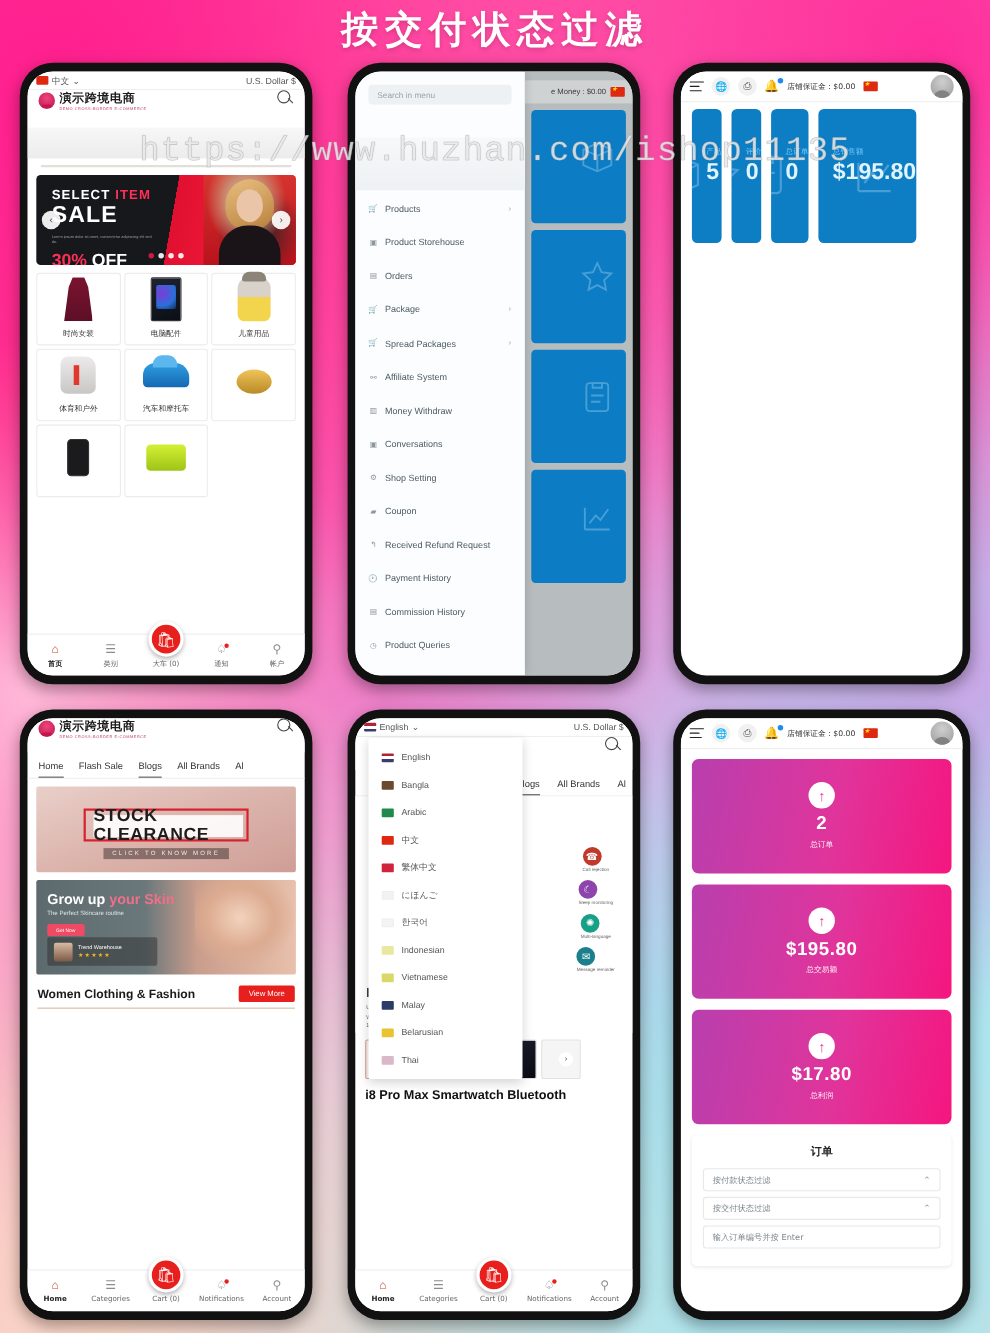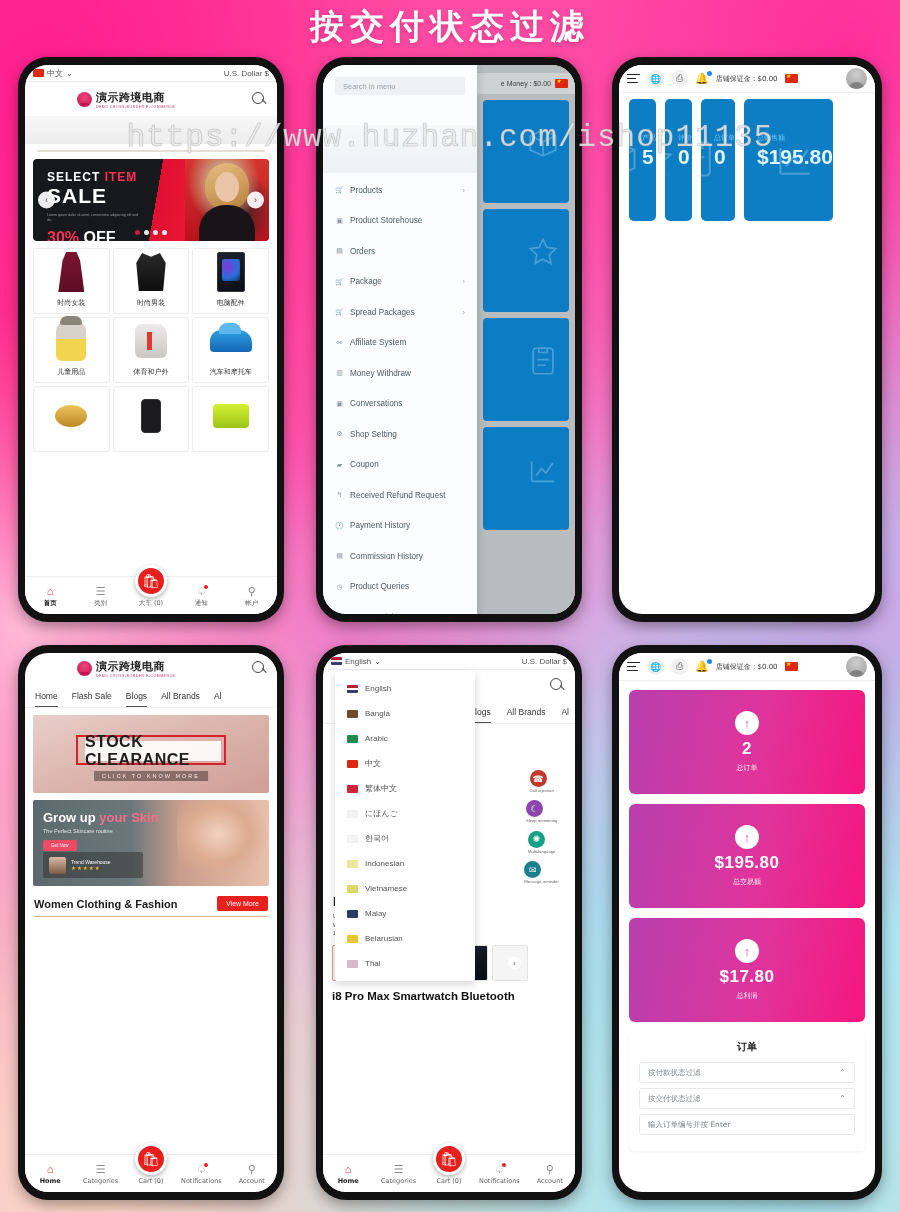--- a/index.html
+++ b/index.html
@@ -60,22 +60,22 @@
   
   .topstrip{
     height:17px; display:flex; align-items:center; justify-content:space-between;
     padding:0 8px; font-size:8px; color:#555; border-bottom:1px solid #eee; background:#fff;
   }
   .topstrip .lang{ display:flex; align-items:center; gap:3px; }
   .flag{ width:11px; height:8px; display:inline-block; border-radius:1px; }
   .flag.cn{ background:#de2910; }
   .flag.us{ background:linear-gradient(#b22234 33%,#fff 33%,#fff 66%,#3c3b6e 66%); }
   .logobar{
-    height:34px; display:flex; align-items:center; justify-content:space-between;
-    padding:0 10px; background:#fff;margin-left:42px;
+    height:34px; display:flex; align-items:flex-start; justify-content:space-between;
+    padding:0 10px; background:#fff;
   }
   .logo{ display:flex; align-items:center; gap:4px; }
   .logo-mark{
     width:15px; height:15px; border-radius:50%;
     background:radial-gradient(circle at 50% 35%,#f0467e,#b9134a);
     position:relative;
   }
   .logo-mark:after{
     content:""; position:absolute; left:3px; bottom:1px; width:9px; height:3px;
     background:#c3164f; border-radius:2px;
@@ -415,26 +415,20 @@
 
       <div class="catgrid">
         <div class="cat">
           <div class="thumb">
               <div class="sh-dress"></div>
             </div>
           <div class="cname">时尚女装</div>
         </div>
         <div class="cat">
           <div class="thumb">
-              <div class="sh-suit"></div>
-            </div>
-          <div class="cname">时尚男装</div>
-        </div>
-        <div class="cat">
-          <div class="thumb">
               <div class="sh-pc"></div>
             </div>
           <div class="cname">电脑配件</div>
         </div>
         <div class="cat">
           <div class="thumb">
               <div class="sh-kid"></div>
             </div>
           <div class="cname">儿童用品</div>
         </div>

